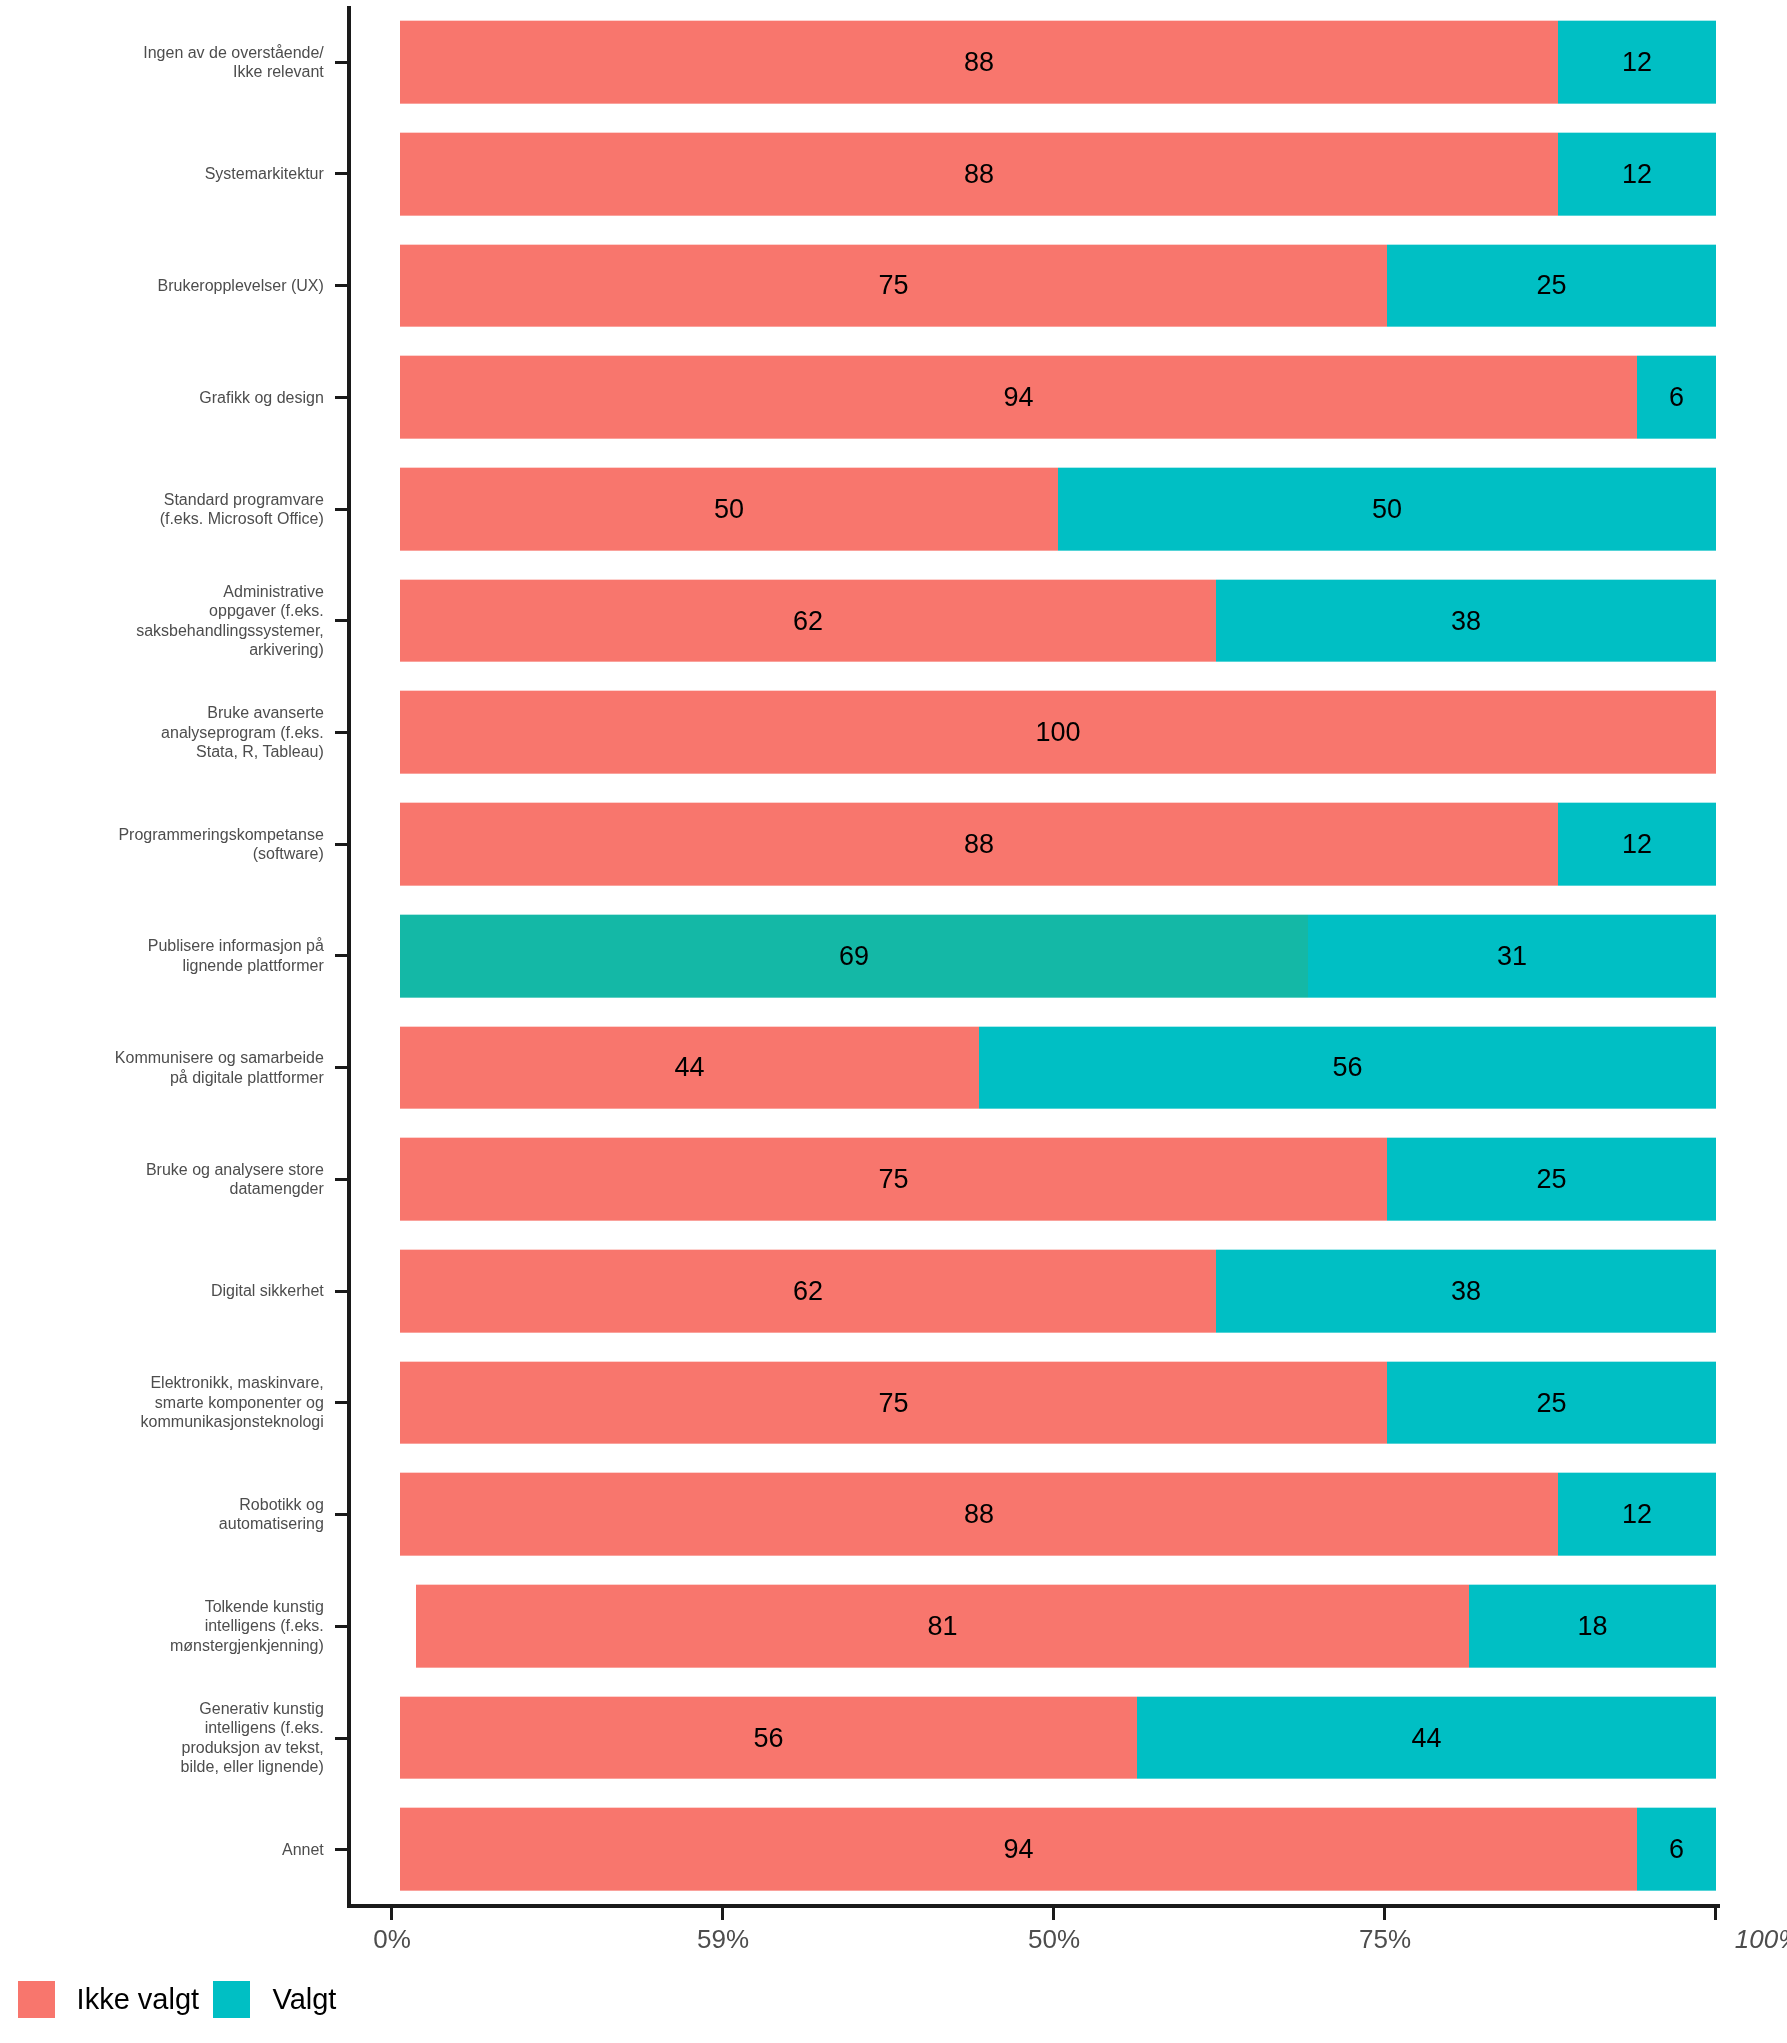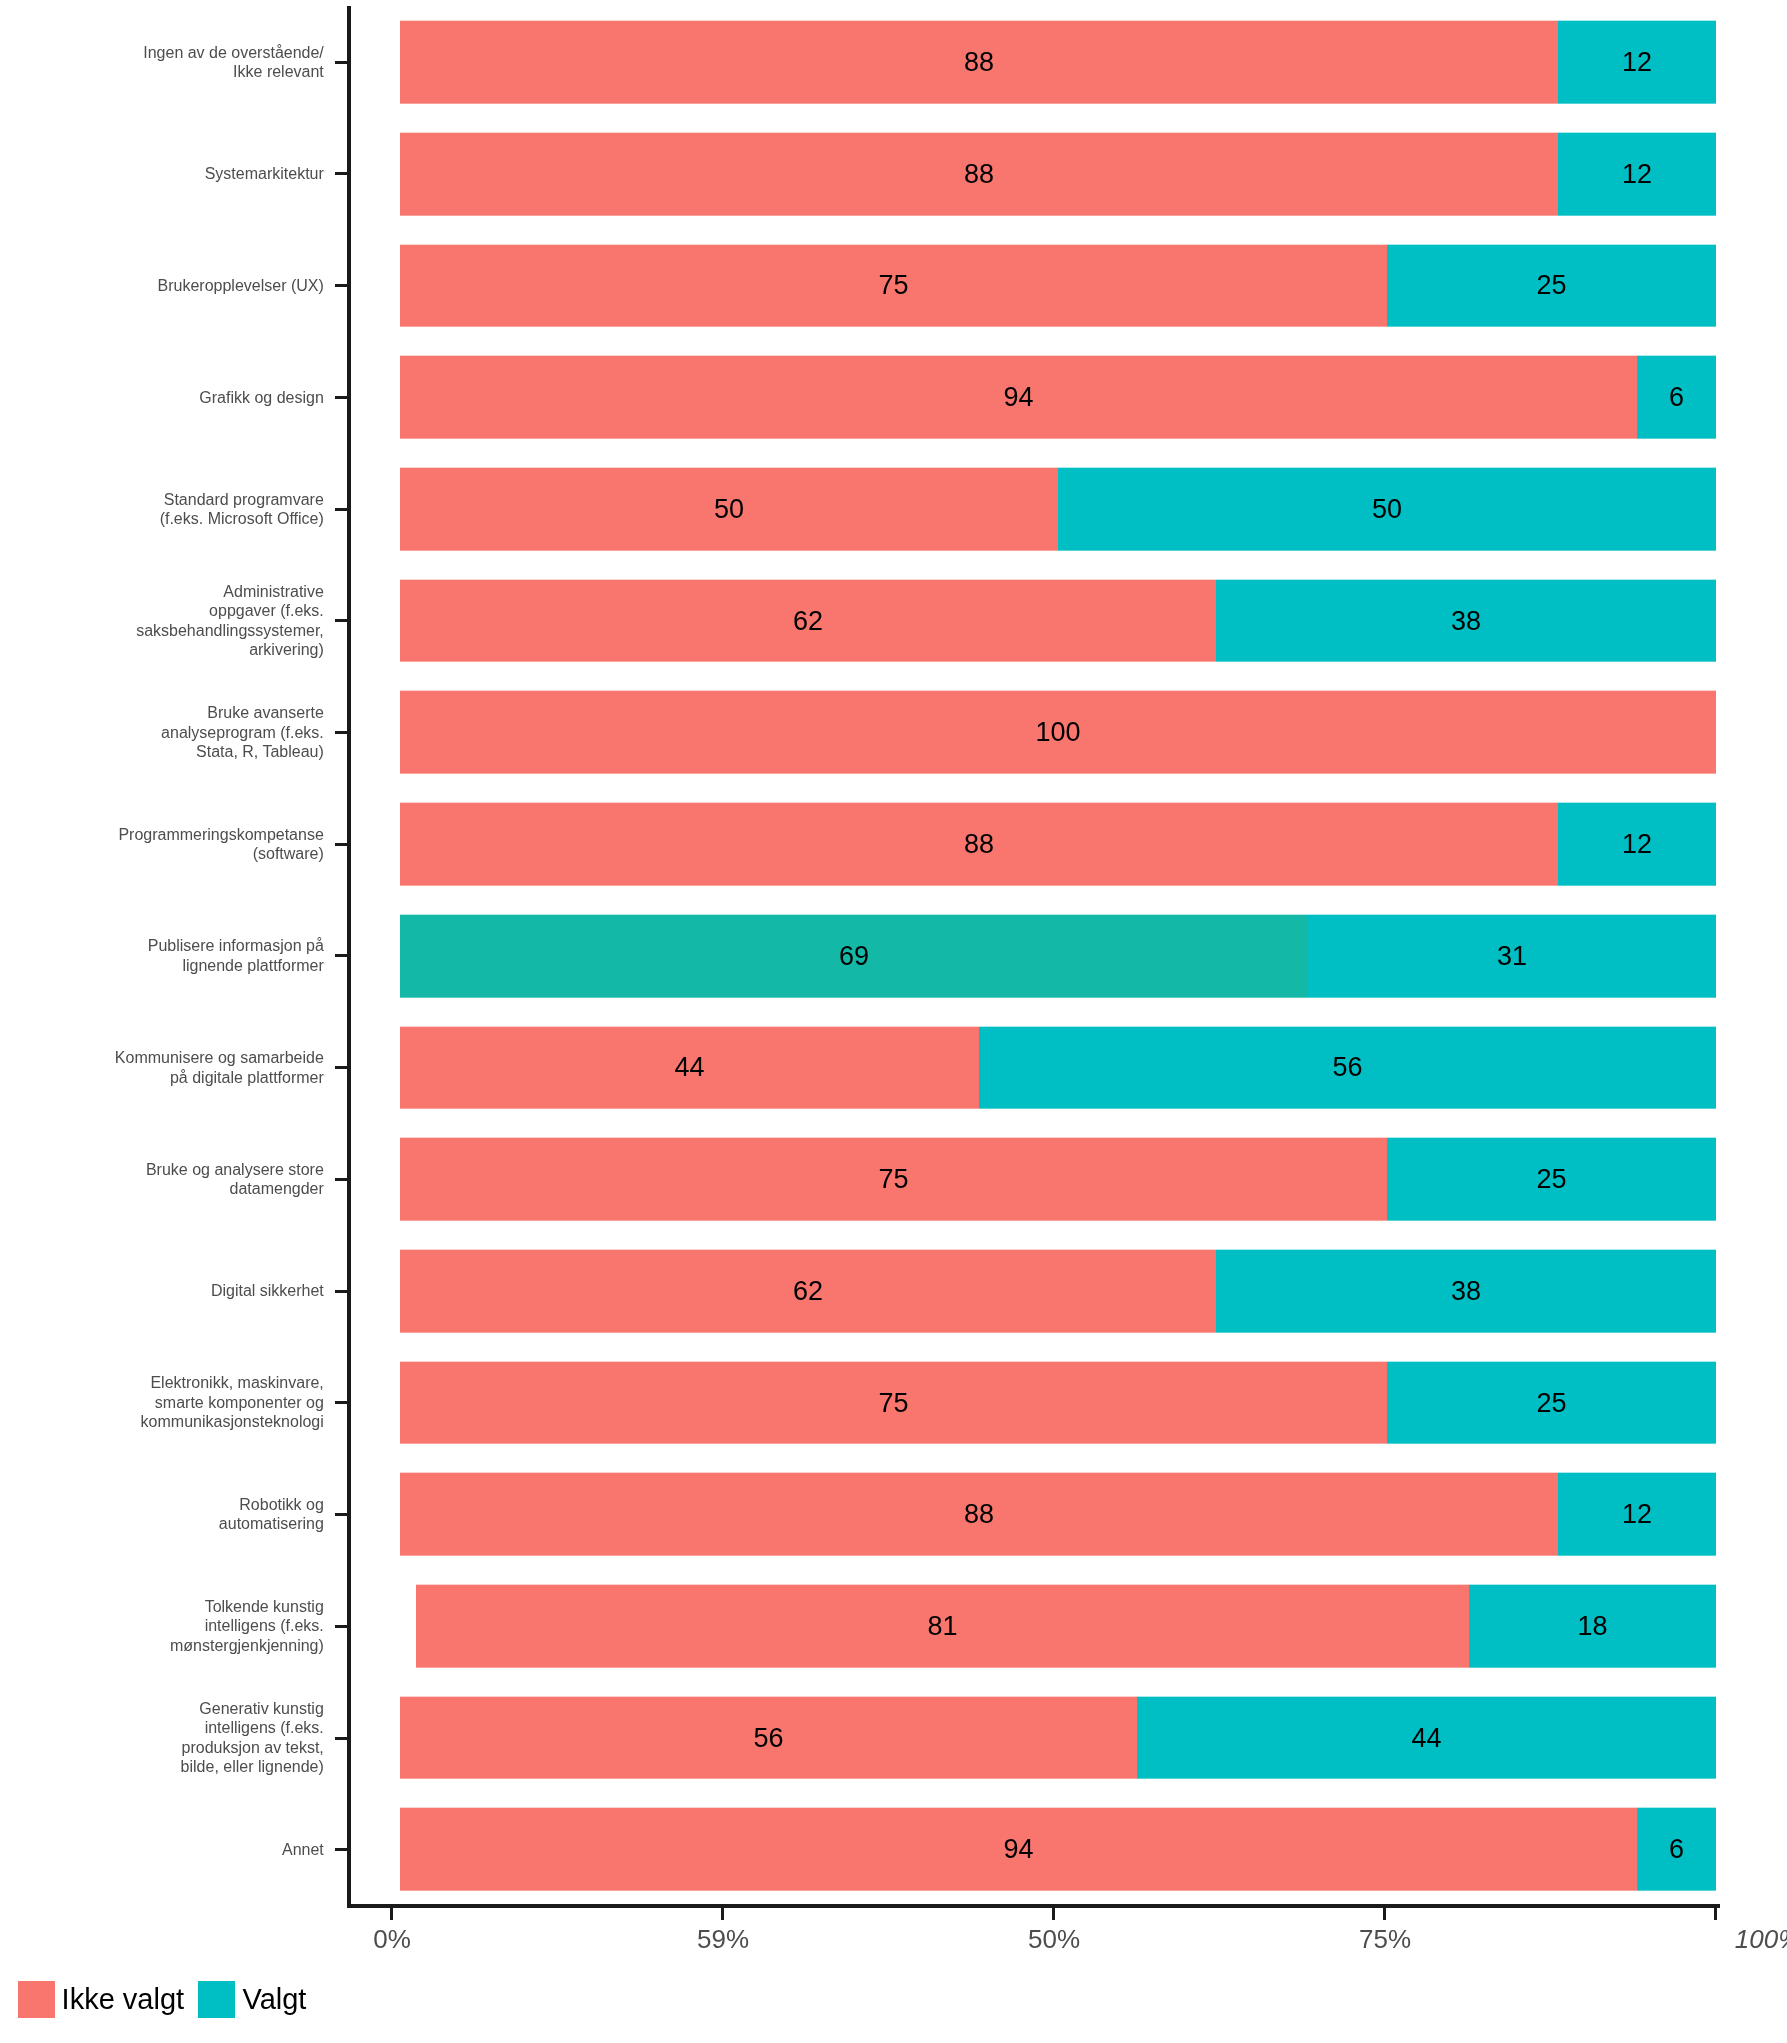--- a/index.html
+++ b/index.html
@@ -150,21 +150,21 @@
     position: absolute;
     left: 17.6px;
     top: 1981px;
     display: flex;
     align-items: center;
     gap: 14.4px;
   }
   .legend-item {
     display: flex;
     align-items: center;
-    gap: 7px;
+    gap: 22px;
   }
   .legend-key {
     width: 37px;
     height: 37px;
     display: block;
   }
   .legend-text {
     font-size: 29px;
     color: #000000;
     white-space: nowrap;

